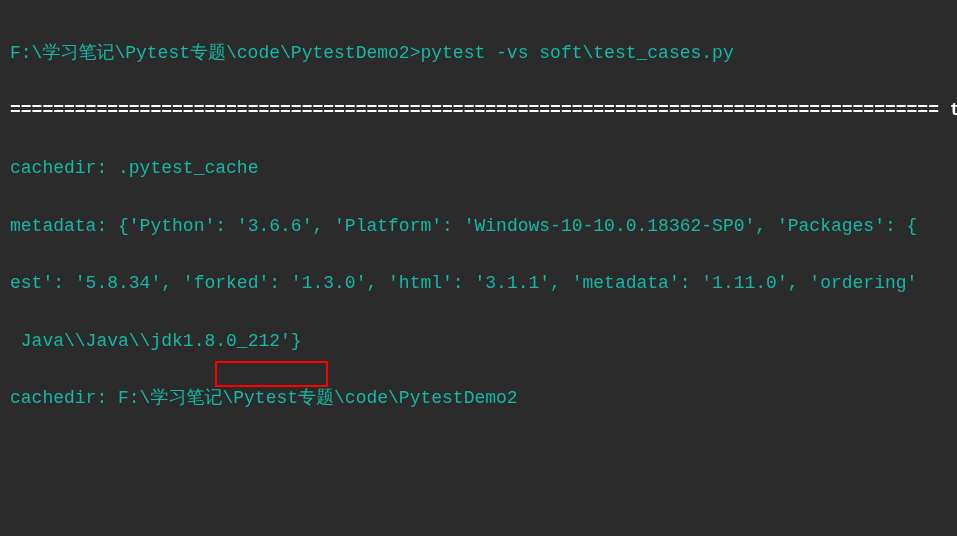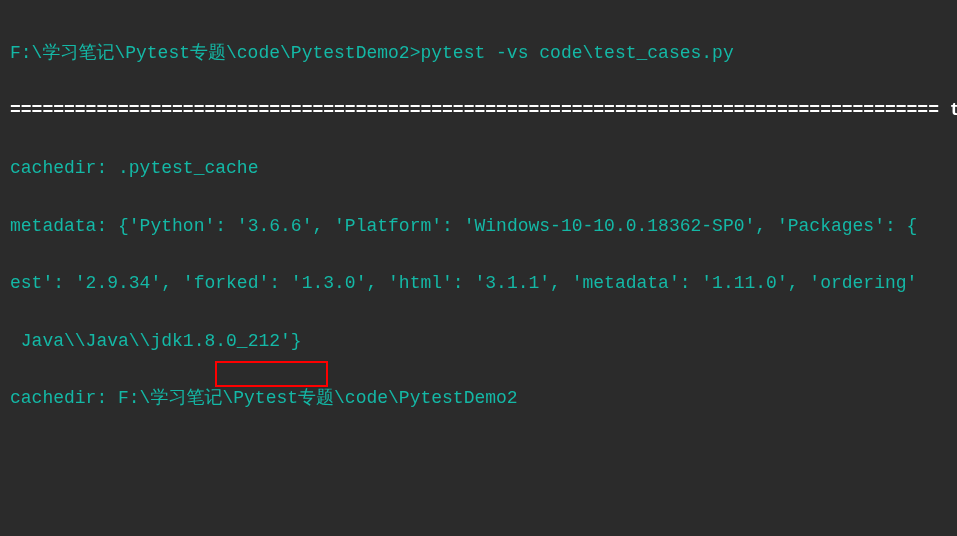--- a/index.html
+++ b/index.html
@@ -36,25 +36,25 @@
   .highlight-box {
     position: absolute;
     border: 2px solid #ff0000;
     pointer-events: none;
   }
 </style>
 </head>
 <body>
 
 <div class="terminal">
-<span class="line"><span class="light">F:\学习笔记\Pytest专题\code\PytestDemo2&gt;</span><span class="light">pytest -vs code\test_cases.py</span></span>
+<span class="line"><span class="light">F:\学习笔记\Pytest专题\code\PytestDemo2&gt;</span><span class="light">pytest -vs soft\test_cases.py</span></span>
 <span class="line white bold">====================================================================================== test session </span>
 <span class="line light">cachedir: .pytest_cache</span>
 <span class="line light">metadata: {'Python': '3.6.6', 'Platform': 'Windows-10-10.0.18362-SP0', 'Packages': {</span>
-<span class="line light">est': '2.9.34', 'forked': '1.3.0', 'html': '3.1.1', 'metadata': '1.11.0', 'ordering'</span>
+<span class="line light">est': '5.8.34', 'forked': '1.3.0', 'html': '3.1.1', 'metadata': '1.11.0', 'ordering'</span>
 <span class="line light"> Java\\Java\\jdk1.8.0_212'}</span>
 <span class="line light">cachedir: F:\学习笔记\Pytest专题\code\PytestDemo2</span>
 
 <span class="line"></span>
 
 
 
 
 
 

